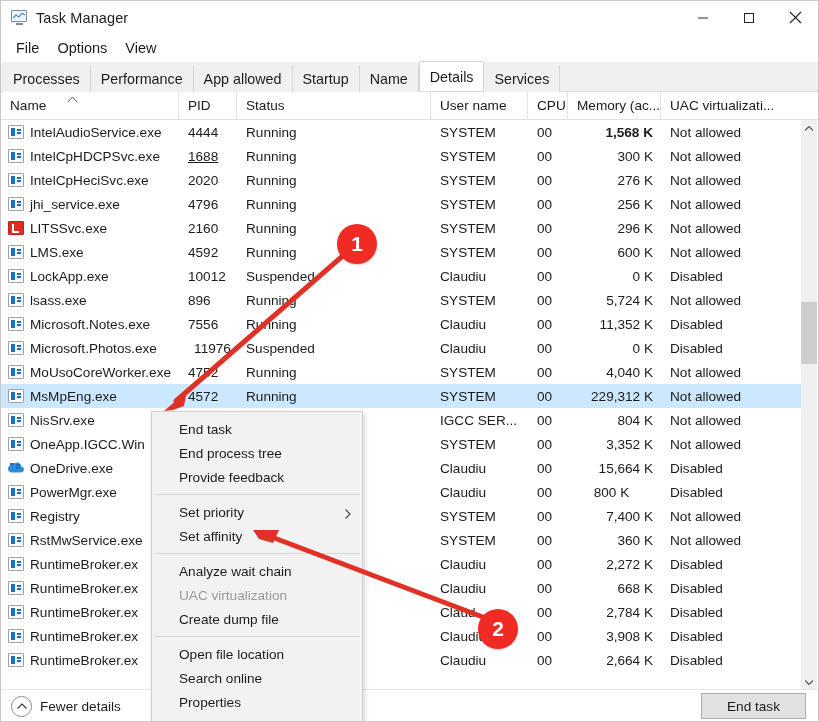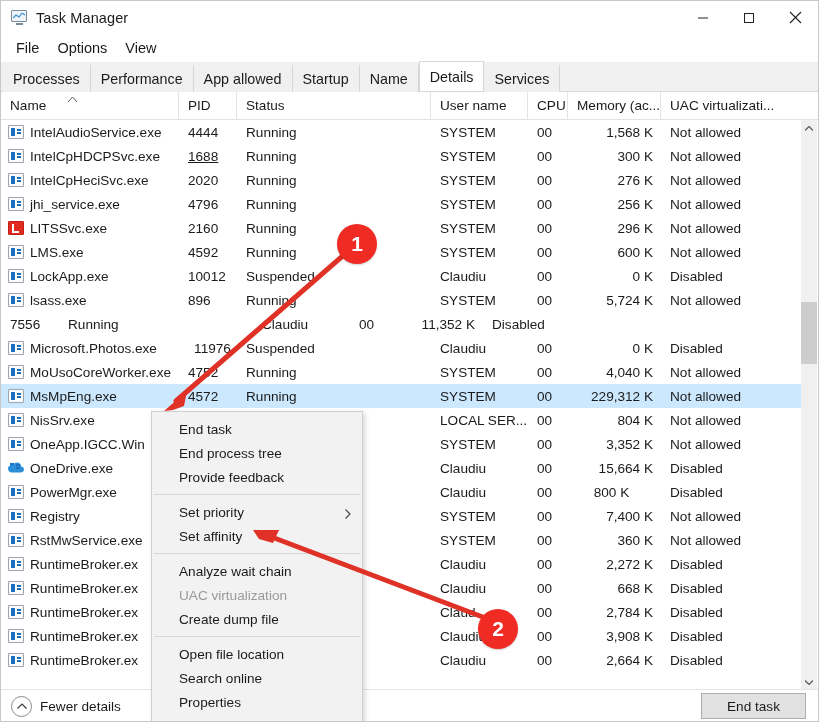--- a/index.html
+++ b/index.html
@@ -303,21 +303,21 @@
         </div>
         <div class="cell" style="width: 194px;">
           <span>Running</span>
         </div>
         <div class="cell" style="width: 97px;">
           <span>SYSTEM</span>
         </div>
         <div class="cell" style="width: 40px;">
           <span>00</span>
         </div>
-        <div class="cell right" style="width: 93px;">
+        <div class="cell right" style="width: 93px; font-weight: bold;">
           <span>1,568 K</span>
         </div>
         <div class="cell" style="width: 124px;">
           <span>Not allowed</span>
         </div>
       </div>
       <div class="row">
         <div class="cell name" style="width: 178px;">
           <span class="pic"></span>
           <span>IntelCpHDCPSvc.exe</span>
@@ -479,20 +479,24 @@
           <span>00</span>
         </div>
         <div class="cell right" style="width: 93px;">
           <span>5,724 K</span>
         </div>
         <div class="cell" style="width: 124px;">
           <span>Not allowed</span>
         </div>
       </div>
       <div class="row">
+        <div class="cell name" style="width: 178px;">
+          <span class="pic"></span>
+          <span>Microsoft.Notes.exe</span>
+        </div>
         <div class="cell" style="width: 58px;">
           <span>7556</span>
         </div>
         <div class="cell" style="width: 194px;">
           <span>Running</span>
         </div>
         <div class="cell" style="width: 97px;">
           <span>Claudiu</span>
         </div>
         <div class="cell" style="width: 40px;">
@@ -582,21 +586,21 @@
           <span class="pic"></span>
           <span>NisSrv.exe</span>
         </div>
         <div class="cell" style="width: 58px;">
           <span></span>
         </div>
         <div class="cell" style="width: 194px;">
           <span></span>
         </div>
         <div class="cell" style="width: 97px;">
-          <span>LOCAL SER...</span>
+          <span>IGCC SER...</span>
         </div>
         <div class="cell" style="width: 40px;">
           <span>00</span>
         </div>
         <div class="cell right" style="width: 93px;">
           <span>804 K</span>
         </div>
         <div class="cell" style="width: 124px;">
           <span>Not allowed</span>
         </div>

